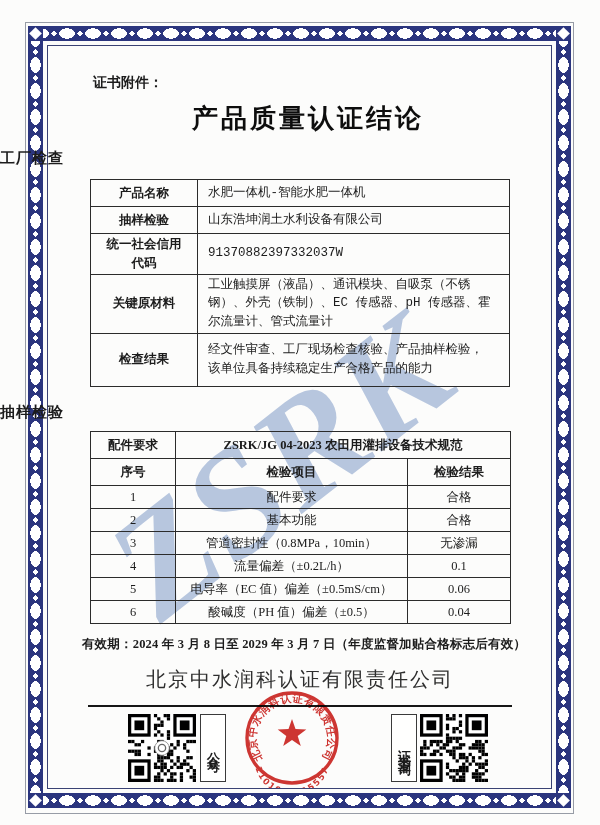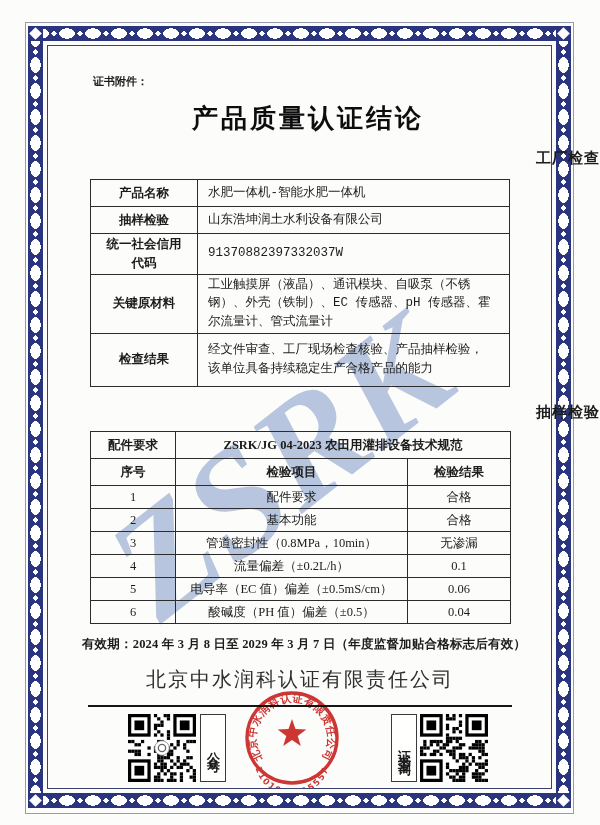--- a/index.html
+++ b/index.html
@@ -22,23 +22,23 @@
   .band-left{left:28px;} .band-right{right:29px;}
   .corner{position:absolute;width:15px;height:15px;background:#2b357e;}
   .corner::after{content:"";position:absolute;left:3px;top:3px;width:9px;height:9px;background:#fff;transform:rotate(45deg);}
   .frame-inner{position:absolute;top:45px;left:47px;right:48px;bottom:36px;border:1.5px solid #3a4274;}
   
   .watermark{position:absolute;left:20px;top:380px;width:520px;text-align:center;z-index:0;
      font-size:150px;font-style:italic;font-weight:600;color:#b7c6de;letter-spacing:2px;
      transform:rotate(-38deg);pointer-events:none;user-select:none;}
   .content{position:absolute;inset:0;z-index:1;}
   
-  .attach{position:absolute;left:93px;top:74px;font-size:11px;font-weight:700;}
+  .attach{position:absolute;left:93px;top:74px;font-size:14px;font-weight:700;}
   .title{position:absolute;left:16px;right:0;top:101px;text-align:center;font-size:26px;font-weight:700;letter-spacing:3px;color:#0d0d0d;}
-  .section-h{position:absolute;left:0;right:0;text-align:right;font-size:15px;font-weight:700;letter-spacing:1px;}
+  .section-h{position:absolute;left:0;right:0;text-align:left;font-size:15px;font-weight:700;letter-spacing:1px;}
   .h-factory{top:149px;} .h-sampling{top:403px;}
   
   table{border-collapse:collapse;table-layout:fixed;position:absolute;left:90px;width:420px;background:transparent;}
   .t1{top:179px;} .t2{top:431px;}
   td{border:1px solid #2b2b2b;font-size:12.5px;line-height:1.5;padding:1px 14px;vertical-align:middle;background:transparent;}
   .t1 td.lbl{width:107px;text-align:center;font-weight:700;}
   .t1 td.val{text-align:left;padding-left:10px;font-family:Liberation Mono, monospace;}
   .t1 tr.s td{height:24px;} .t1 tr.d td{height:50px;}
   .t2 td{text-align:center;height:20px;}
   .t2 tr.hd td{height:24px;}

